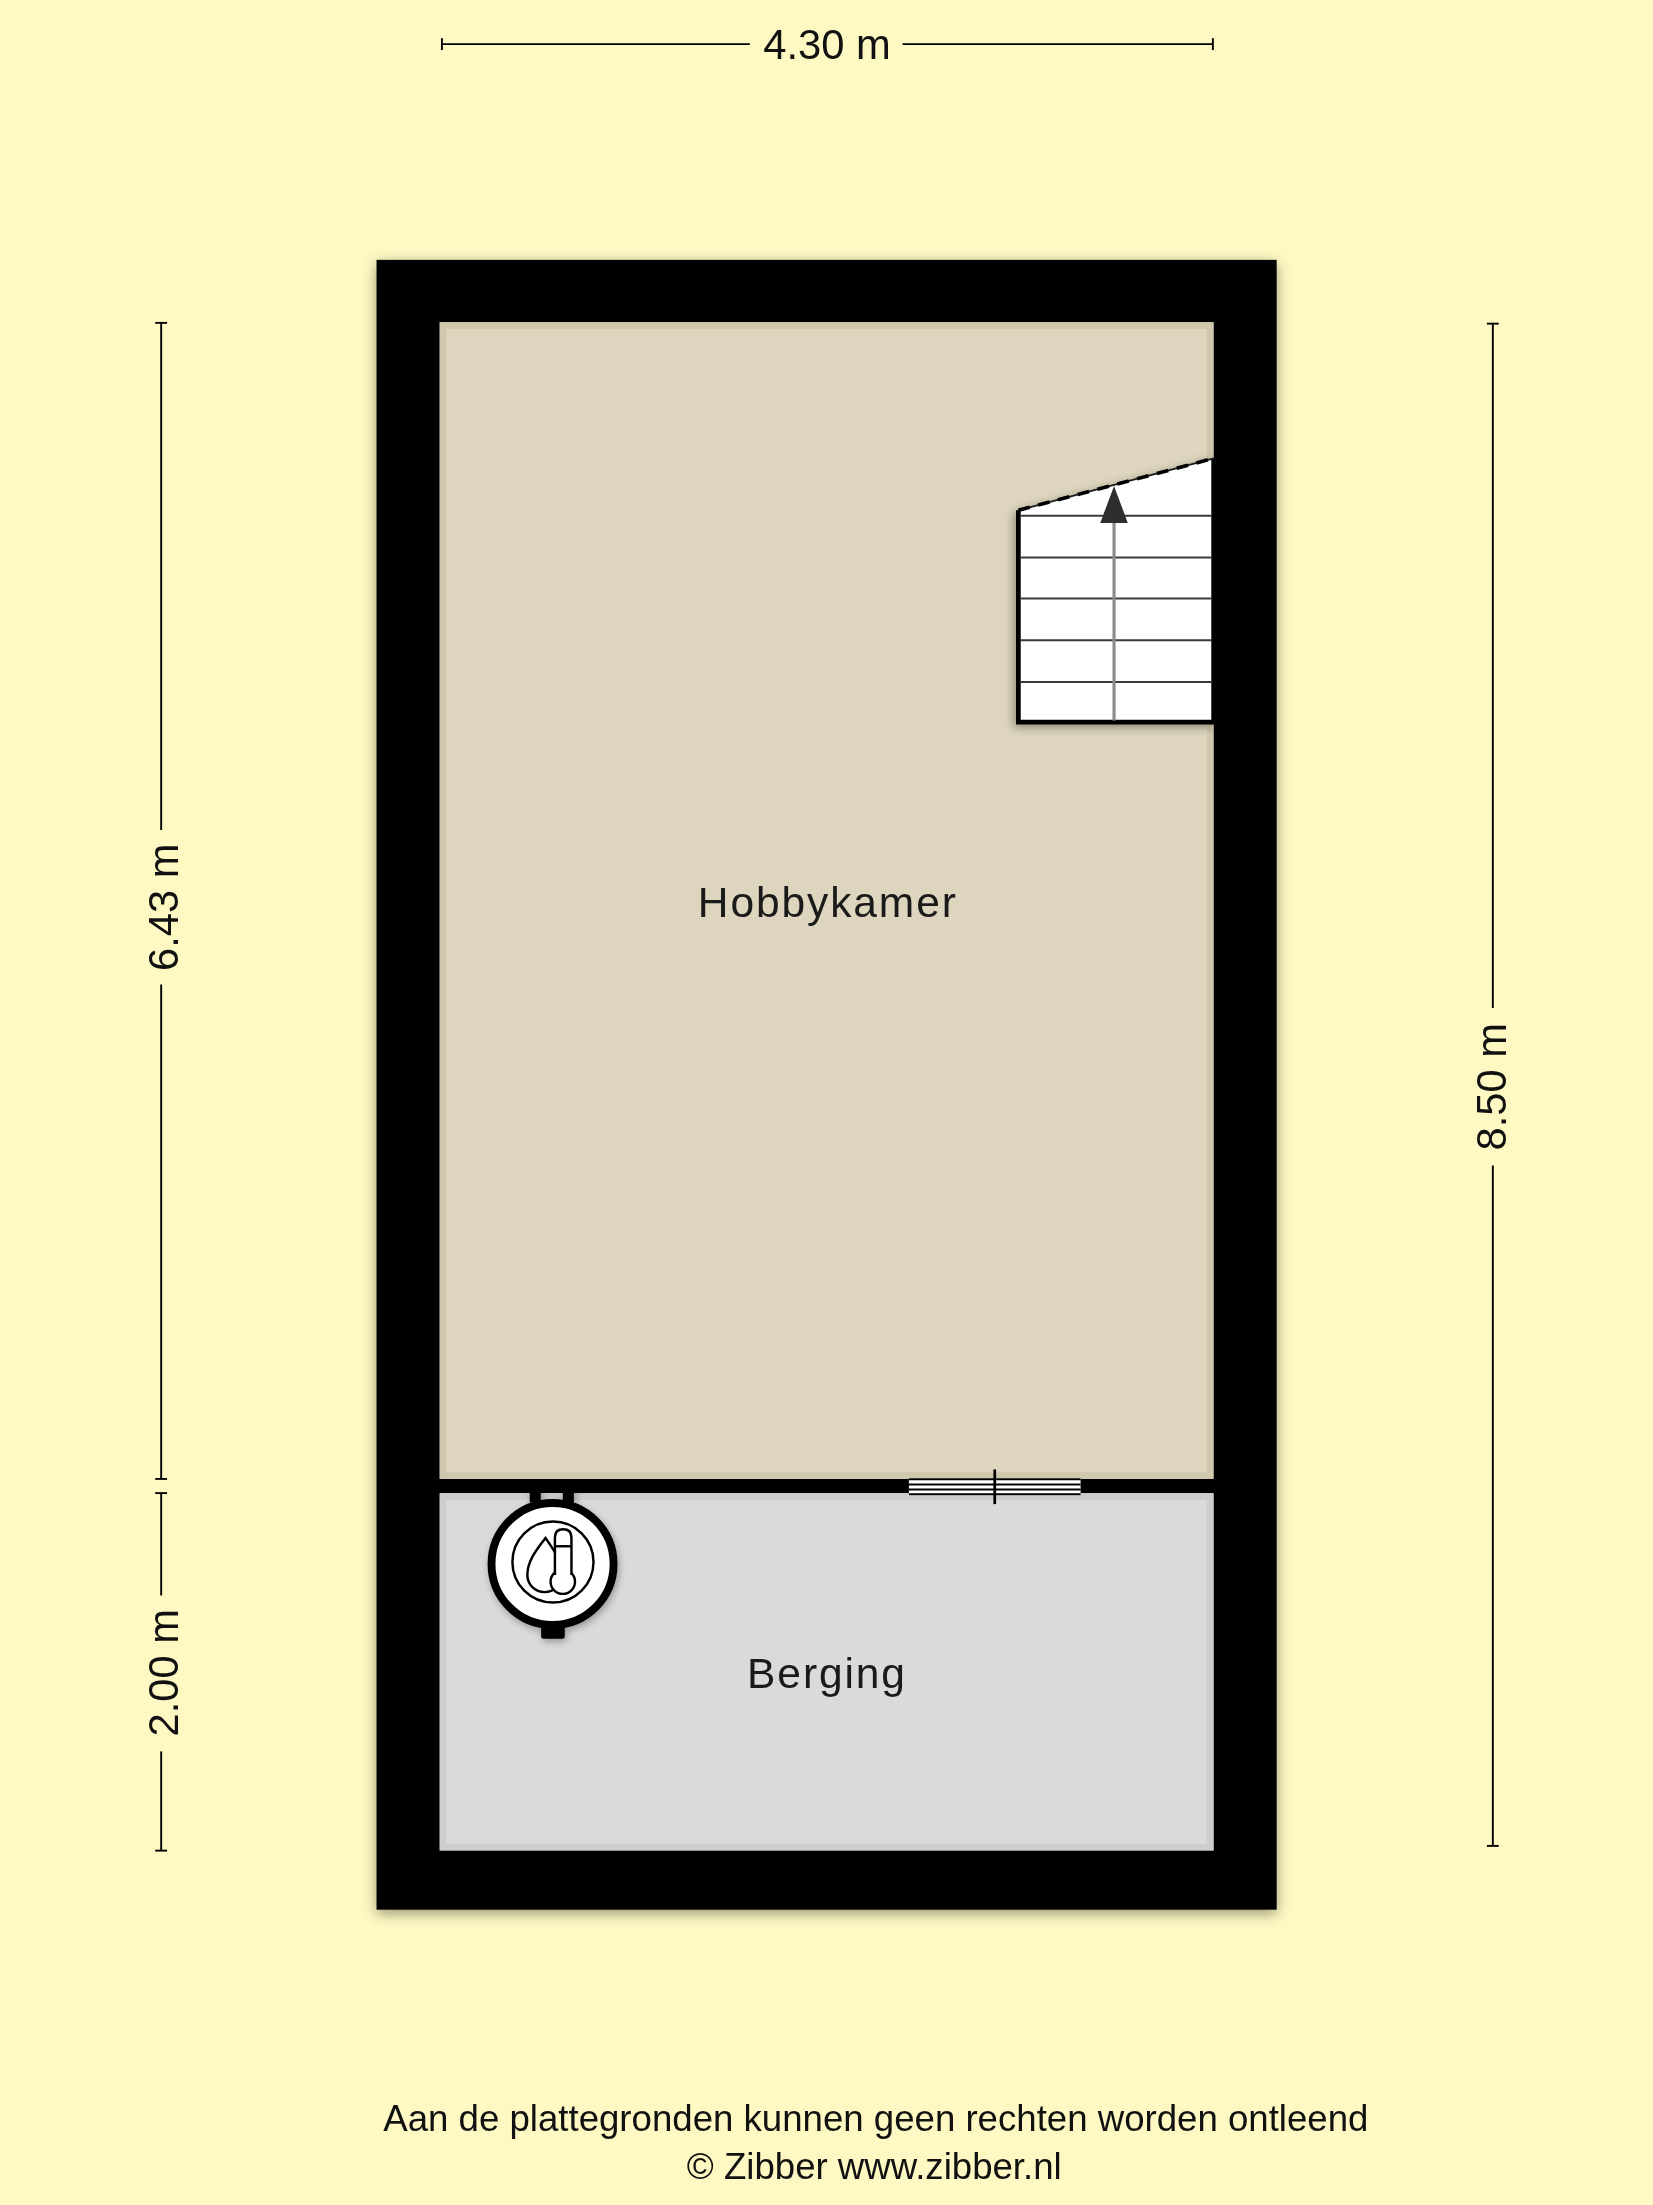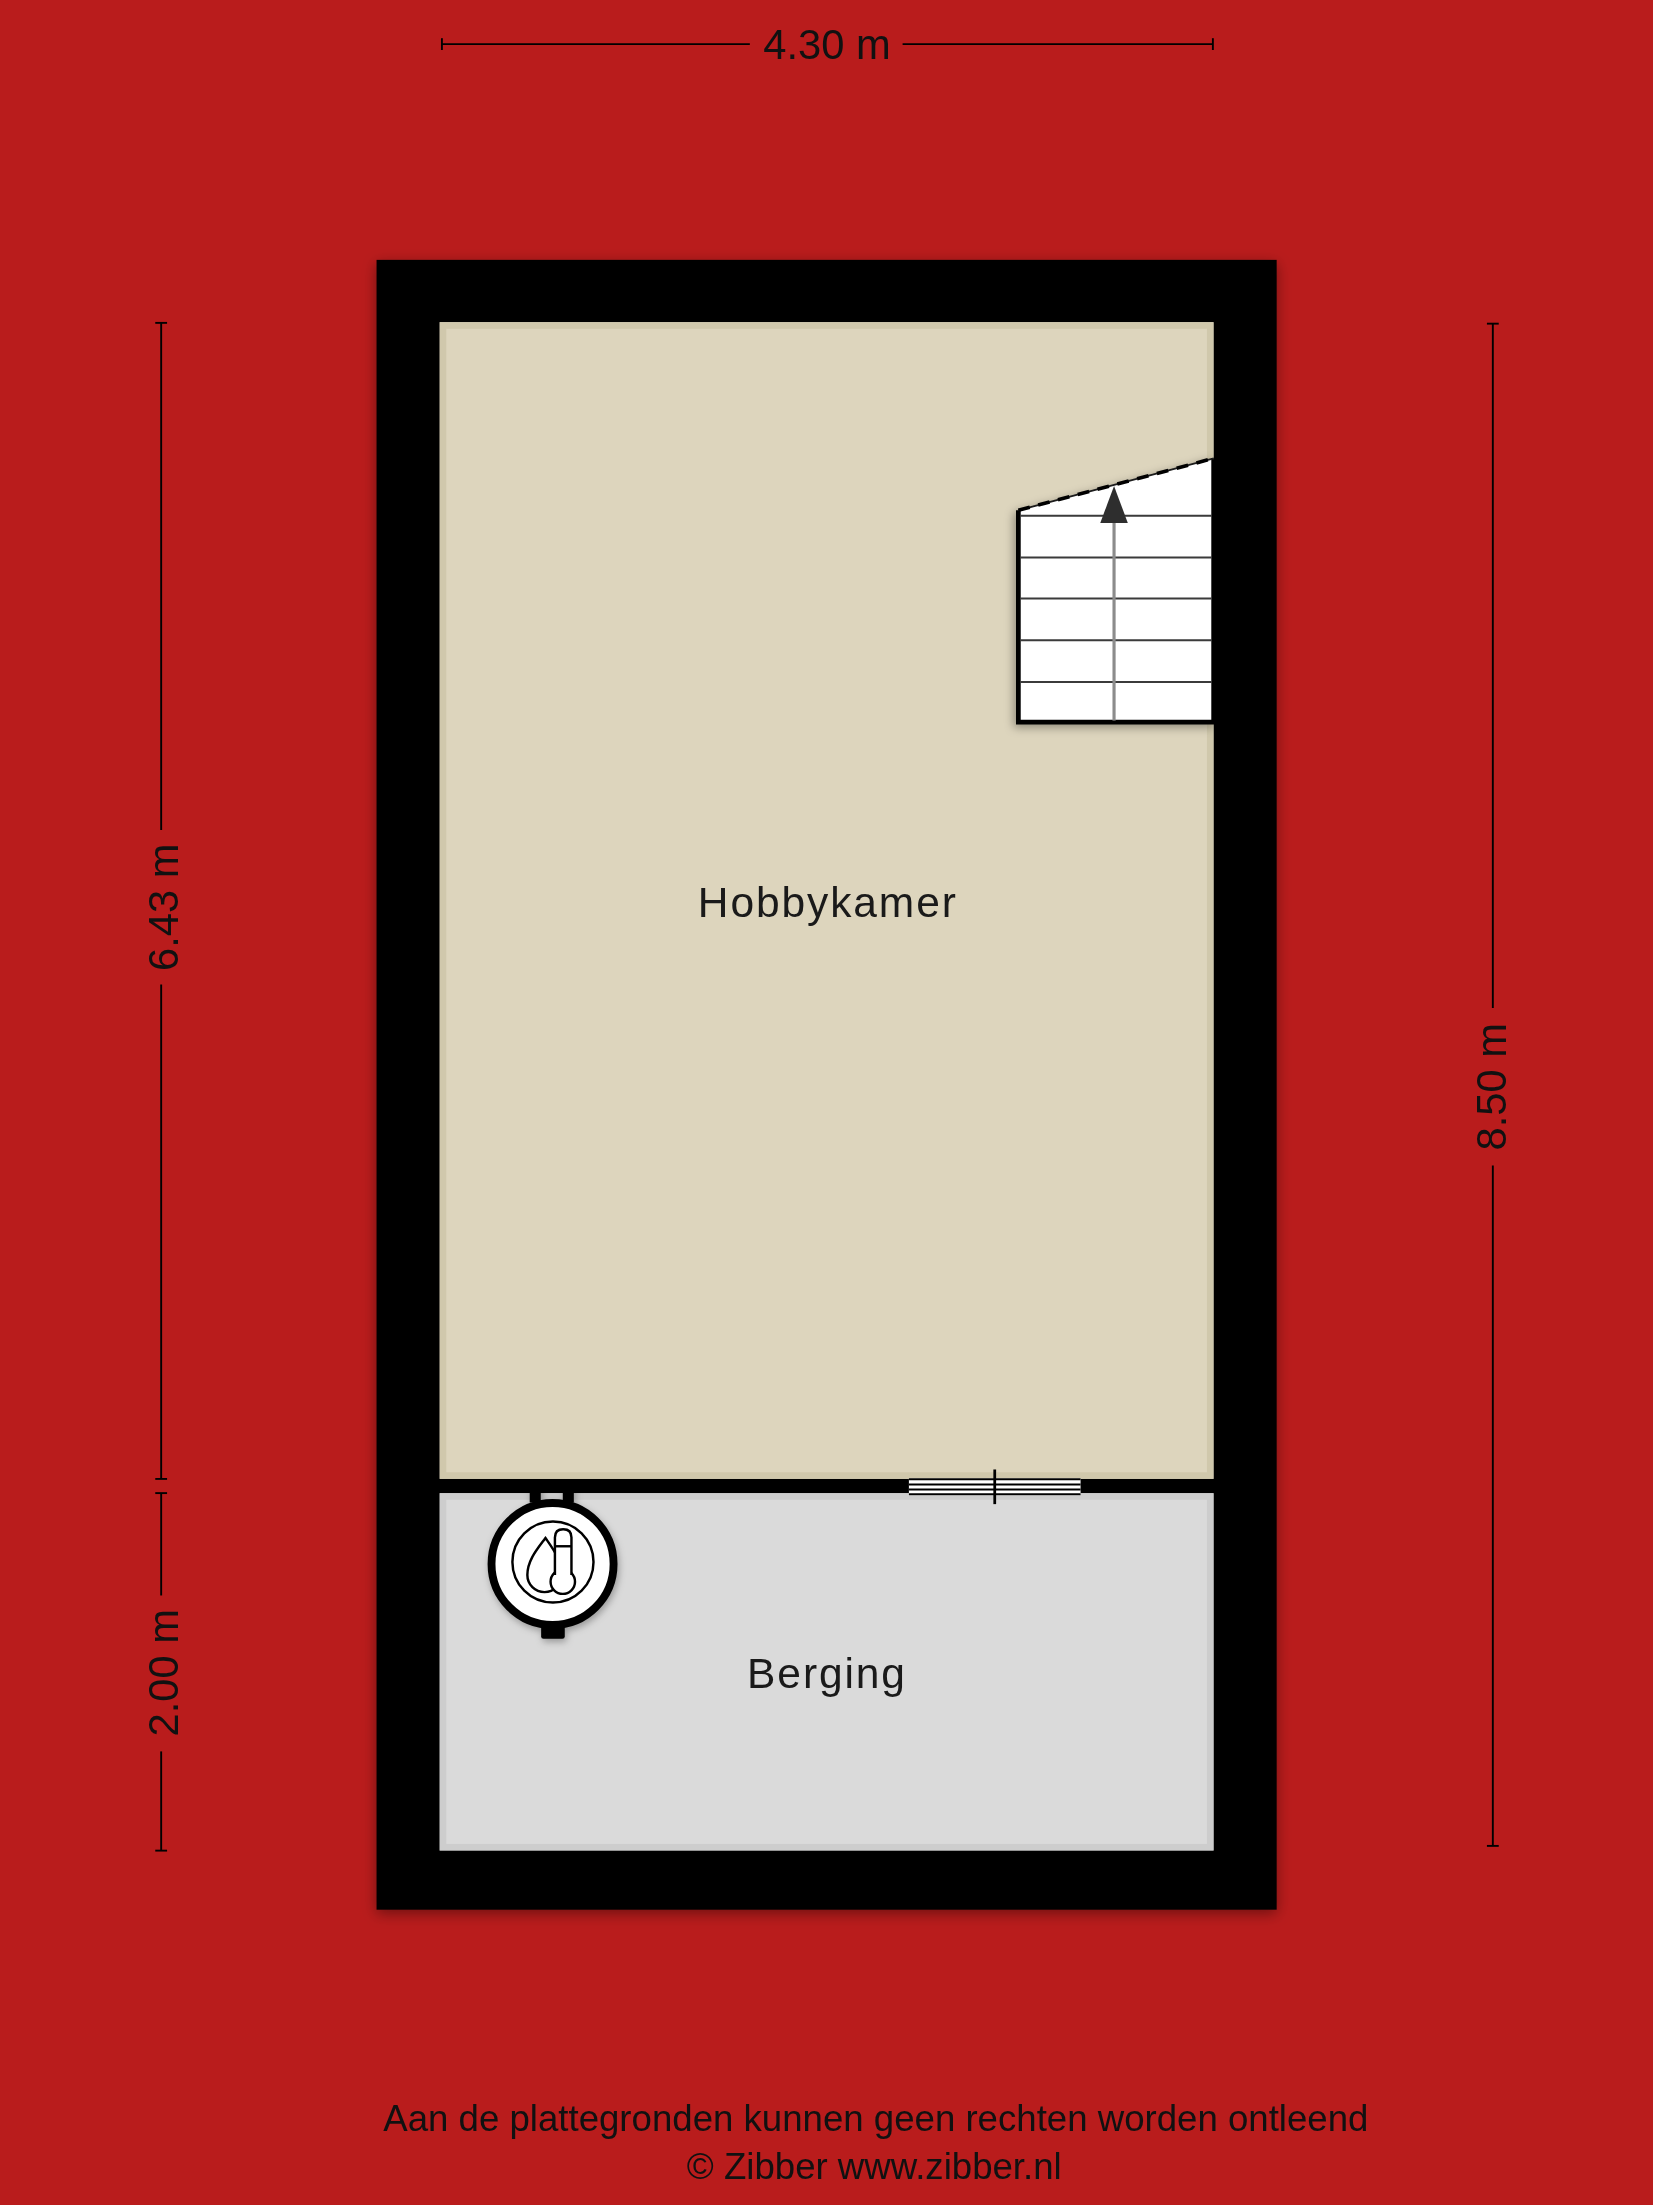--- a/index.html
+++ b/index.html
@@ -1,16 +1,16 @@
 <!DOCTYPE html>
 <html style="font-size:12.6px"><head>
 <meta charset="utf-8">
 <style>
   html,body{margin:0;padding:0;background:#ffffff;}
-  .page{position:relative;width:1654px;height:2205px;background:#b91c1c;overflow:hidden;
+  .page{position:relative;width:1654px;height:2205px;background:#fef9c3;overflow:hidden;
         font-family:"Liberation Sans", sans-serif;}
 </style>
 </head>
 <body>
 <div class="page">
 <svg width="1654" height="2205" viewBox="0 0 2100 2800" xmlns="http://www.w3.org/2000/svg">
   <defs>
     <filter id="wallshadow" x="-5%" y="-5%" width="110%" height="110%">
       <feDropShadow dx="0" dy="5" stdDeviation="9" flood-color="#000" flood-opacity="0.40"></feDropShadow>
     </filter>

